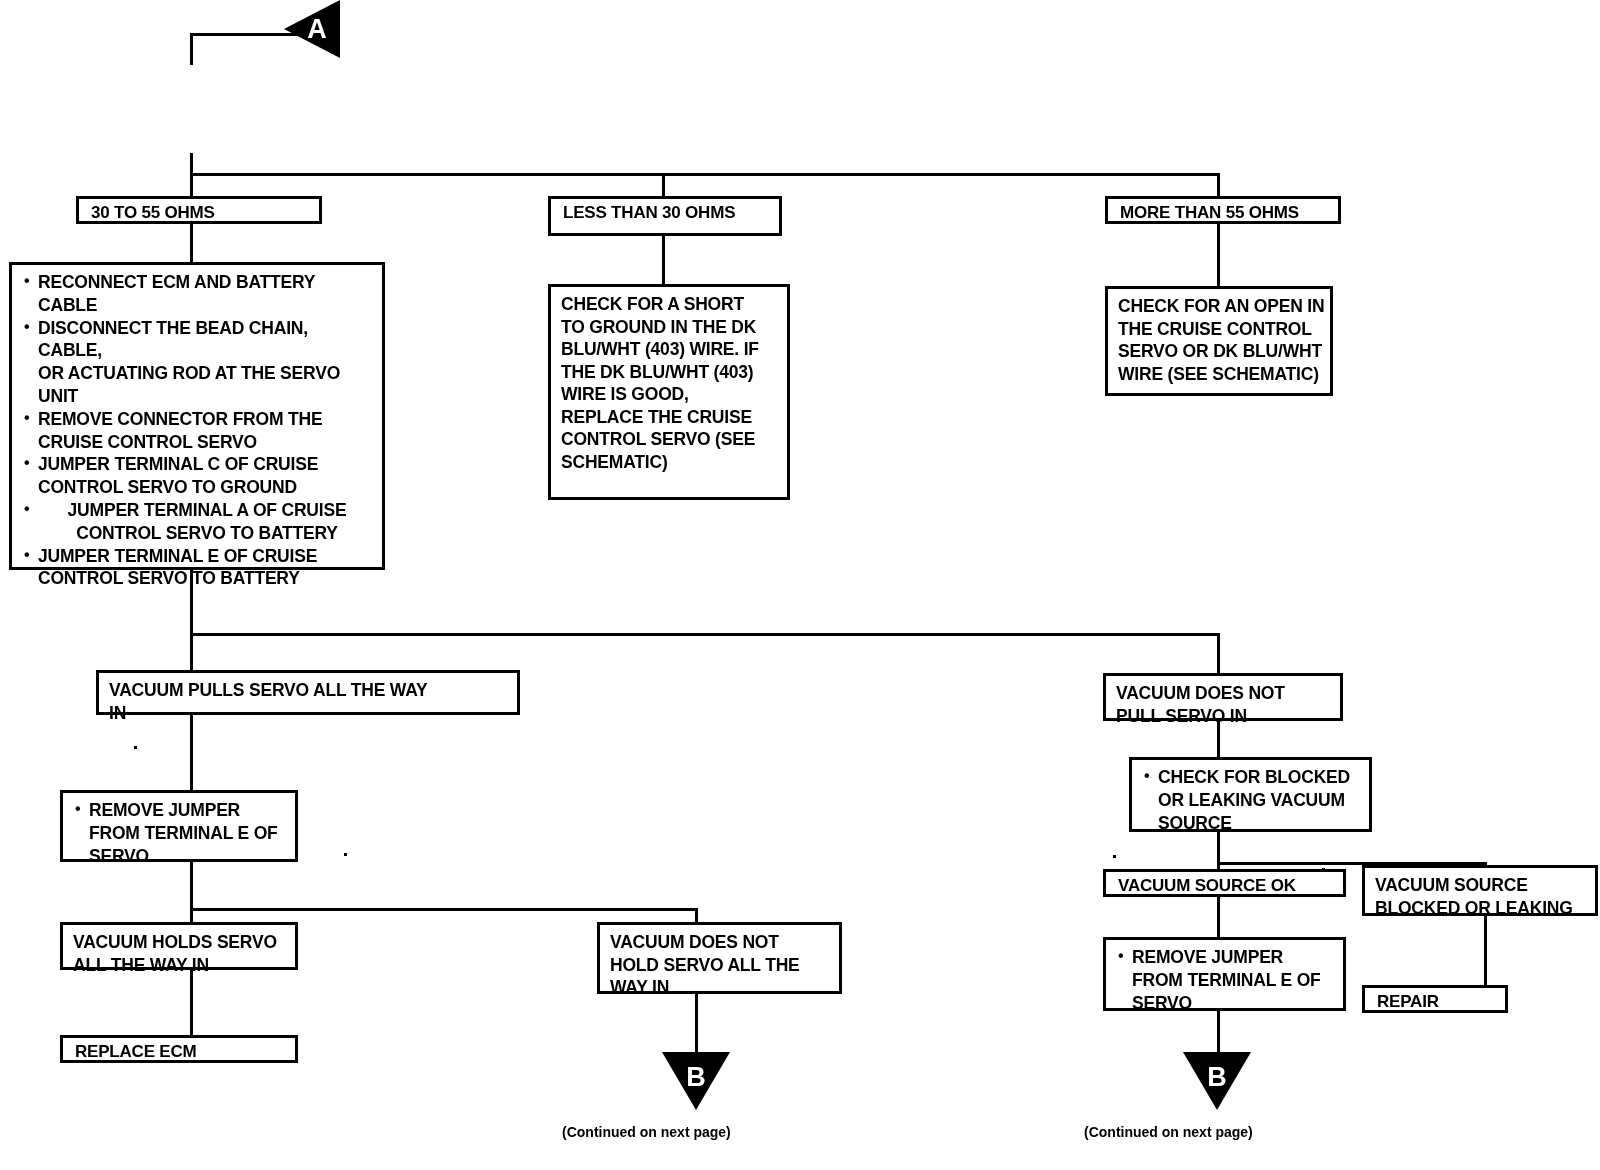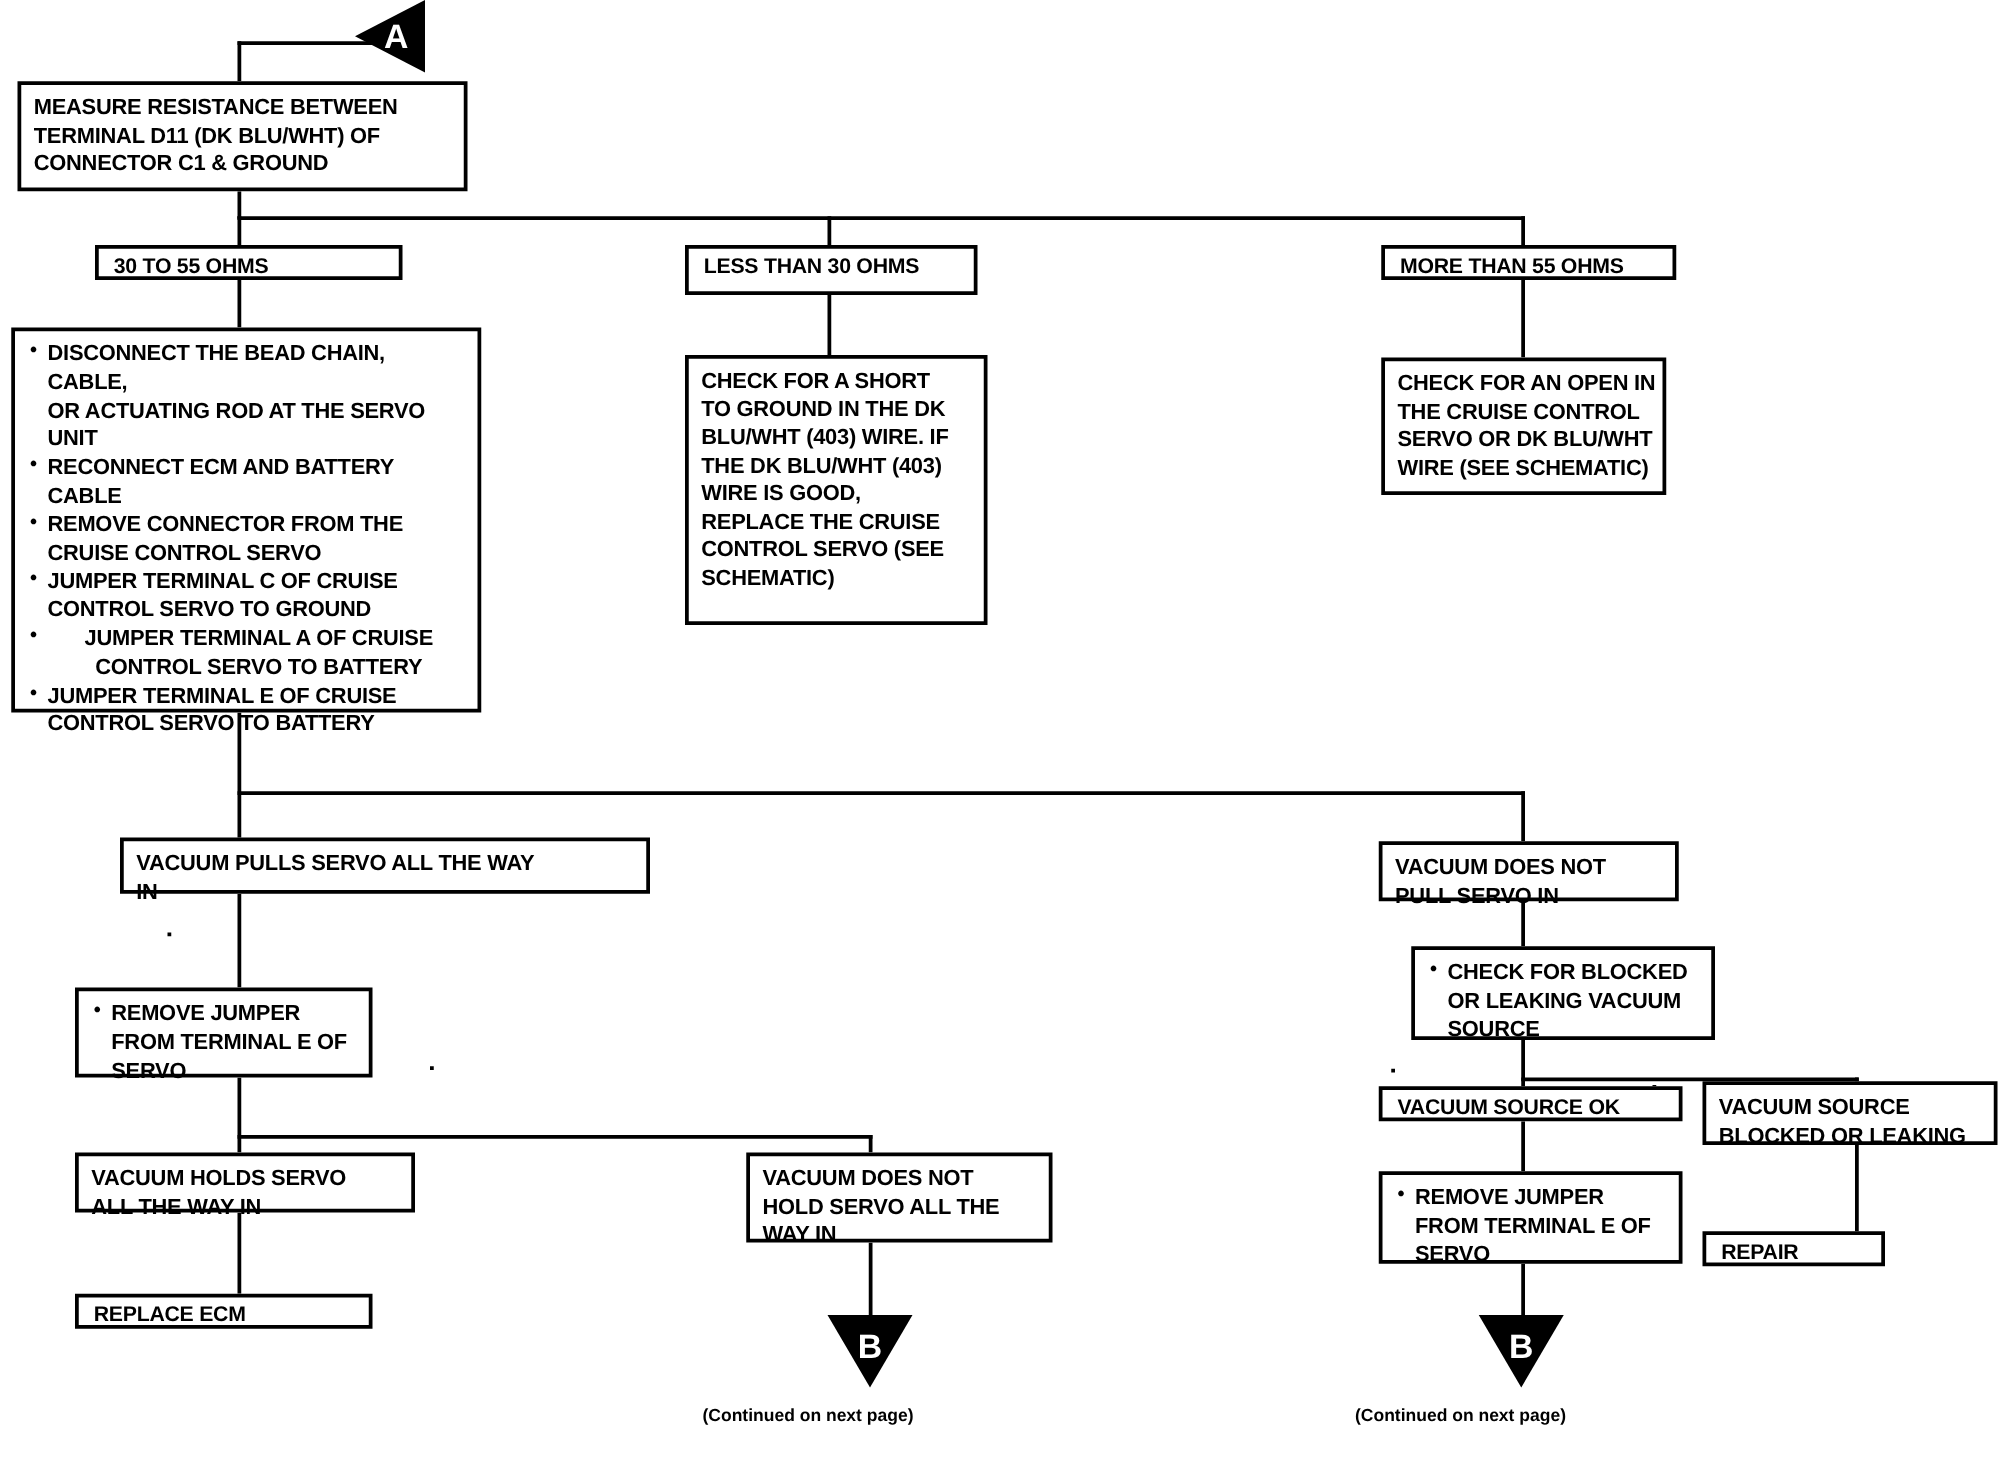--- a/index.html
+++ b/index.html
@@ -119,25 +119,20 @@
 </head>
 <body>
 
 <div id="canvas">
 
   <div class="line vline" style="left:190px; top:33px; height:32px;"></div>
   <div class="line hline" style="left:190px; top:33px; width:110px;"></div>
   <div class="arrow-left" style="left:284px; top:0px;"></div>
   <div class="arrow-label" style="left:300px; top:14px; width:34px;">A</div>
 
-  <div class="box b-multi" style="left:14px; top:65px; width:360px; height:88px;">
-    <span class="txt">MEASURE RESISTANCE BETWEEN
-TERMINAL D11 (DK BLU/WHT) OF
-CONNECTOR C1 &amp; GROUND</span>
-  </div>
 
   <div class="line vline" style="left:190px; top:153px; width:3px; height:22px;"></div>
   <div class="line hline" style="left:190px; top:173px; width:1030px;"></div>
   <div class="line vline" style="left:190px; top:173px; height:25px;"></div>
   <div class="line vline" style="left:662px; top:173px; height:25px;"></div>
   <div class="line vline" style="left:1217px; top:173px; height:25px;"></div>
 
   <div class="box b-single" style="left:76px; top:196px; width:246px; height:28px;">
     <span class="txt">30 TO 55 OHMS</span>
   </div>
@@ -147,24 +142,24 @@
   <div class="box b-single" style="left:1105px; top:196px; width:236px; height:28px;">
     <span class="txt">MORE THAN 55 OHMS</span>
   </div>
 
   <div class="line vline" style="left:190px; top:224px; height:38px;"></div>
   <div class="line vline" style="left:662px; top:224px; height:60px;"></div>
   <div class="line vline" style="left:1217px; top:224px; height:62px;"></div>
 
   <div class="box b-list" style="left:9px; top:262px; width:376px; height:308px;">
     <ul>
+      <li>RECONNECT ECM AND BATTERY CABLE</li>
       <li style="white-space:pre-line;">DISCONNECT THE BEAD CHAIN, CABLE,
 OR ACTUATING ROD AT THE SERVO
 UNIT</li>
-      <li>RECONNECT ECM AND BATTERY CABLE</li>
       <li style="white-space:pre-line;">REMOVE CONNECTOR FROM THE
 CRUISE CONTROL SERVO</li>
       <li style="white-space:pre-line;">JUMPER TERMINAL C OF CRUISE
 CONTROL SERVO TO GROUND</li>
       <li style="white-space:pre-line;text-align:center;">JUMPER TERMINAL A OF CRUISE
 CONTROL SERVO TO BATTERY</li>
       <li style="white-space:pre-line;">JUMPER TERMINAL E OF CRUISE
 CONTROL SERVO TO BATTERY</li>
     </ul>
   </div>
@@ -217,21 +212,21 @@
       <li style="white-space:pre-line;">CHECK FOR BLOCKED
 OR LEAKING VACUUM
 SOURCE</li>
     </ul>
   </div>
 
   <div class="line vline" style="left:190px; top:862px; height:60px;"></div>
   <div class="line hline" style="left:190px; top:908px; width:508px;"></div>
   <div class="line vline" style="left:695px; top:908px; height:14px;"></div>
 
-  <div class="box b-multi" style="left:60px; top:922px; width:272px; height:48px;">
+  <div class="box b-multi" style="left:60px; top:922px; width:238px; height:48px;">
     <span class="txt">VACUUM HOLDS SERVO
 ALL THE WAY IN</span>
   </div>
 
   <div class="box b-multi" style="left:597px; top:922px; width:245px; height:72px;">
     <span class="txt">VACUUM DOES NOT
 HOLD SERVO ALL THE
 WAY IN</span>
   </div>
 

